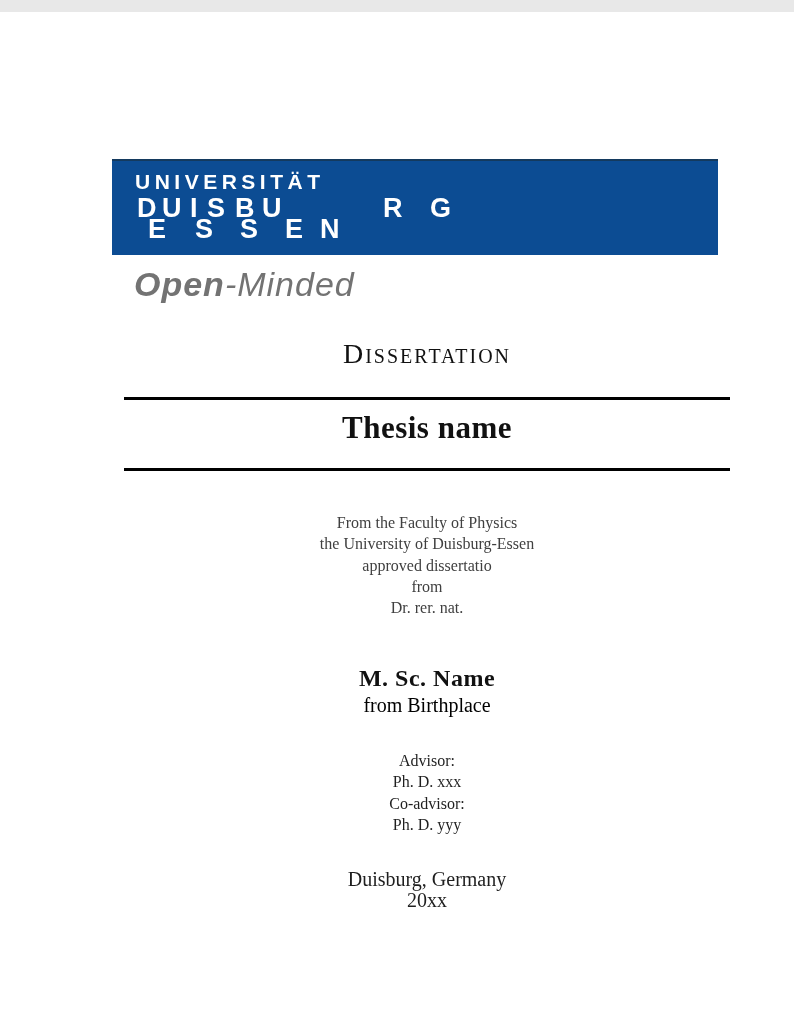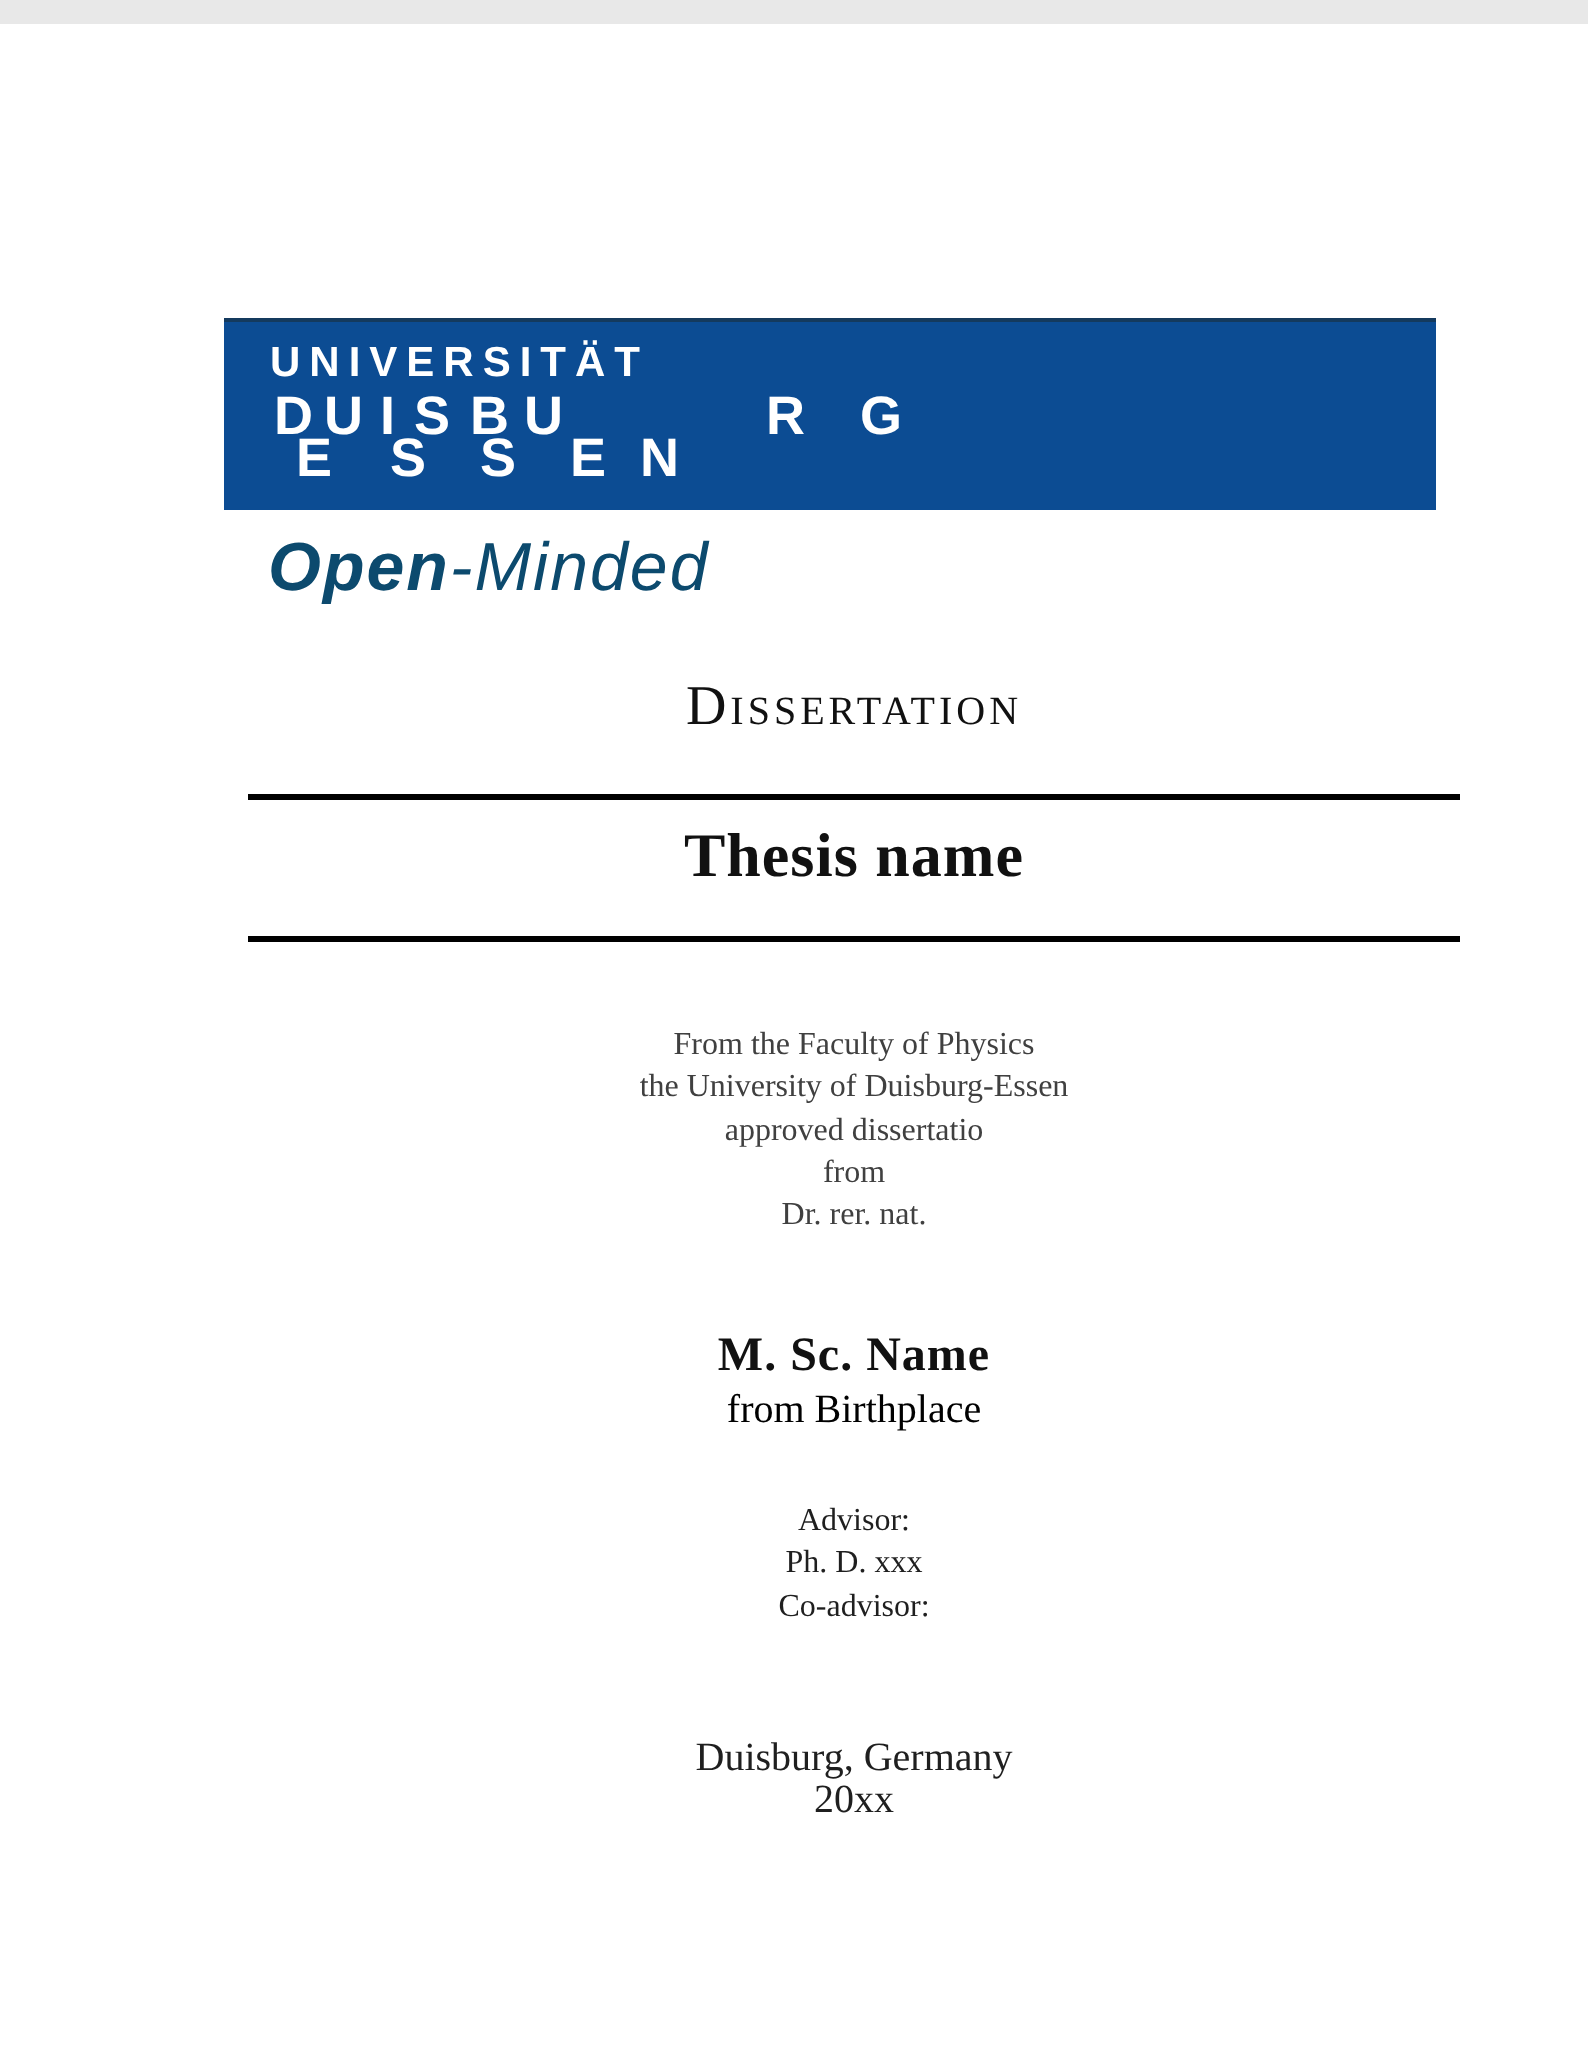--- a/index.html
+++ b/index.html
@@ -99,21 +99,21 @@
         <span style="left: 318px;">G</span>
       </div>
     <div class="logo-row row-essen">
         <span style="left: 36px;">E</span>
         <span style="left: 83px;">S</span>
         <span style="left: 128px;">S</span>
         <span style="left: 173px;">E</span>
         <span style="left: 208px;">N</span>
       </div>
   </div>
-  <div class="claim" style="color: #0c4a6e;">
+  <div class="claim" style="color: #737373;">
     <span class="claim-open">Open</span><span class="claim-minded">-Minded</span>
   </div>
 
   <div class="content">
 
     <div class="kicker">Dissertation</div>
 
     <div class="rule rule-top"></div>
     <div class="thesis-title">Thesis name</div>
     <div class="rule rule-bottom"></div>
@@ -126,20 +126,21 @@
       <div>Dr. rer. nat.</div>
     </div>
 
     <div class="author-name">M. Sc. Name</div>
     <div class="author-origin">from Birthplace</div>
 
     <div class="advisor-block">
       <div>Advisor:</div>
       <div>Ph. D. xxx</div>
       <div>Co-advisor:</div>
+      <div>Ph. D. yyy</div>
     </div>
 
     <div class="footer-block">
       <div>Duisburg, Germany</div>
       <div>20xx</div>
     </div>
 
   </div>
 </div>
 

